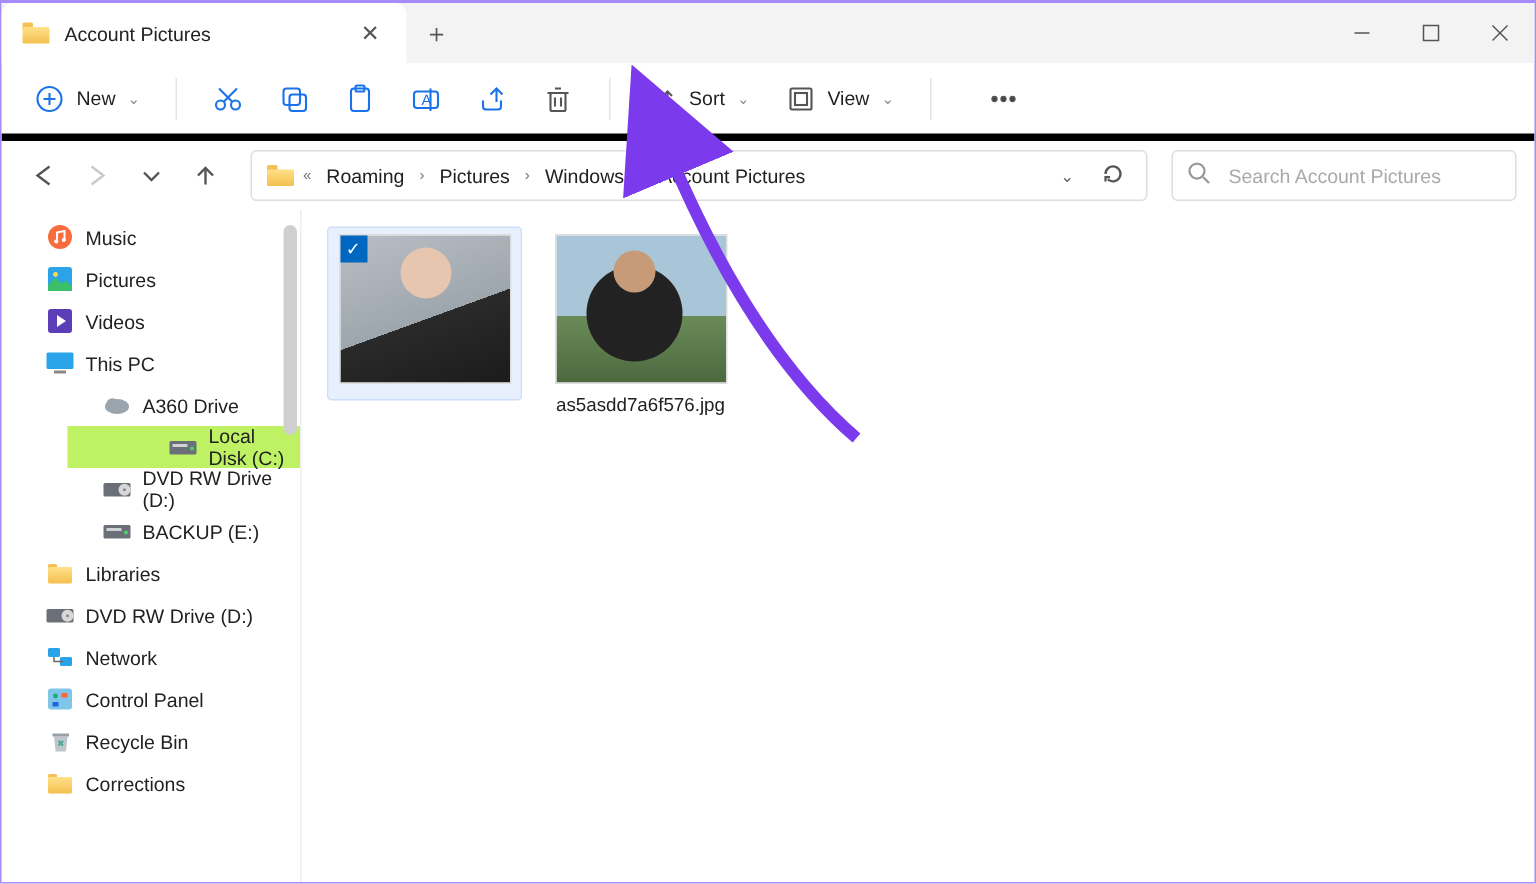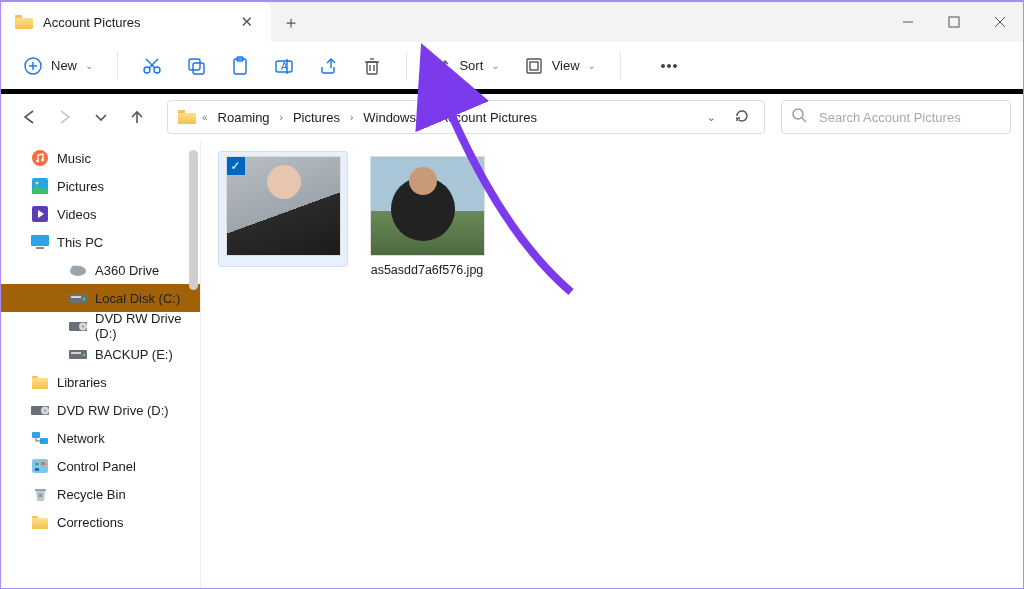--- a/index.html
+++ b/index.html
@@ -35,21 +35,21 @@
   .crumb-box .refresh { margin-right:4px; padding:4px; cursor:pointer; }
   .search-box { width:230px; height:34px; border:1px solid #ddd; border-radius:4px; display:flex; align-items:center; padding:0 10px; gap:12px; color:#999; margin-left:12px; }
   .search-box input { border:none; outline:none; flex:1; font-size:13px; color:#333; }
   .search-box input::placeholder { color:#a9a9a9; }
 
   
   .body { display:flex; height: calc(100% - 40px - 52px - 46px); }
   .sidebar { width:200px; border-right:1px solid #eee; overflow:hidden; position:relative; padding-top:4px;}
   .side-item { display:flex; align-items:center; gap:8px; padding: 5px 10px 5px 30px; cursor:pointer; height:28px; }
   .side-item.indent { padding-left: 68px; }
-  .side-item.active { background:#a16207; }
+  .side-item.active { background:#bef264;margin-left:44px; }
   .side-ico { width:18px; height:16px; display:flex; align-items:center; justify-content:center; }
   .sidebar .scrollbar { position:absolute; right:0; top:0; width:14px; height:100%; }
   .sidebar .thumb { position:absolute; right:2px; top:10px; width:9px; height:140px; background:#cfcfcf; border-radius:5px; }
 
   .content { flex:1; padding: 12px 18px; display:flex; gap:16px; align-items:flex-start; }
   .file-item { width:128px; text-align:center; padding:4px; border-radius:2px; cursor:pointer; }
   .file-item.selected { background:#e8f0fe; outline:1px solid #ccdef8; }
   .thumb-box { width:115px; height:100px; margin:0 auto 6px; position:relative; border:1px solid #ddd; }
   .thumb-box .check { position:absolute; top:0; left:0; width:18px; height:18px; background:#0067c0; color:#fff; font-size:12px; display:flex; align-items:center; justify-content:center; }
   .fname { font-size:12.5px; word-break:break-all; line-height:1.35; }

